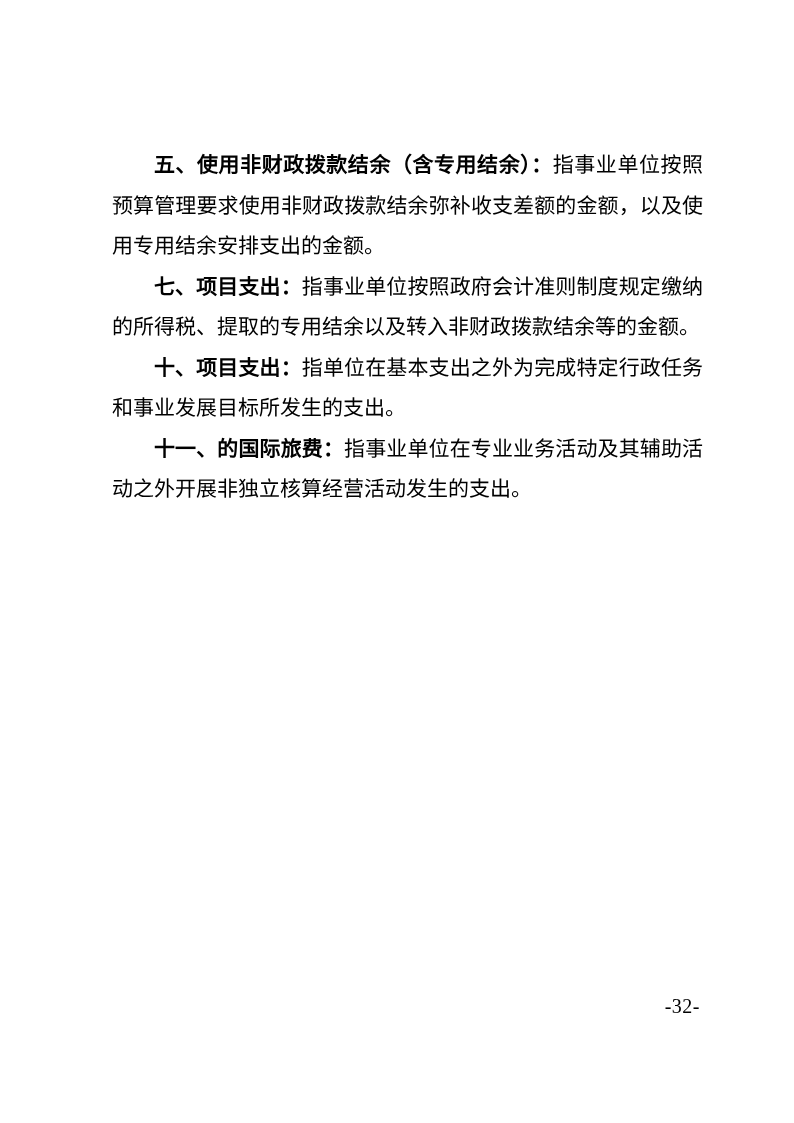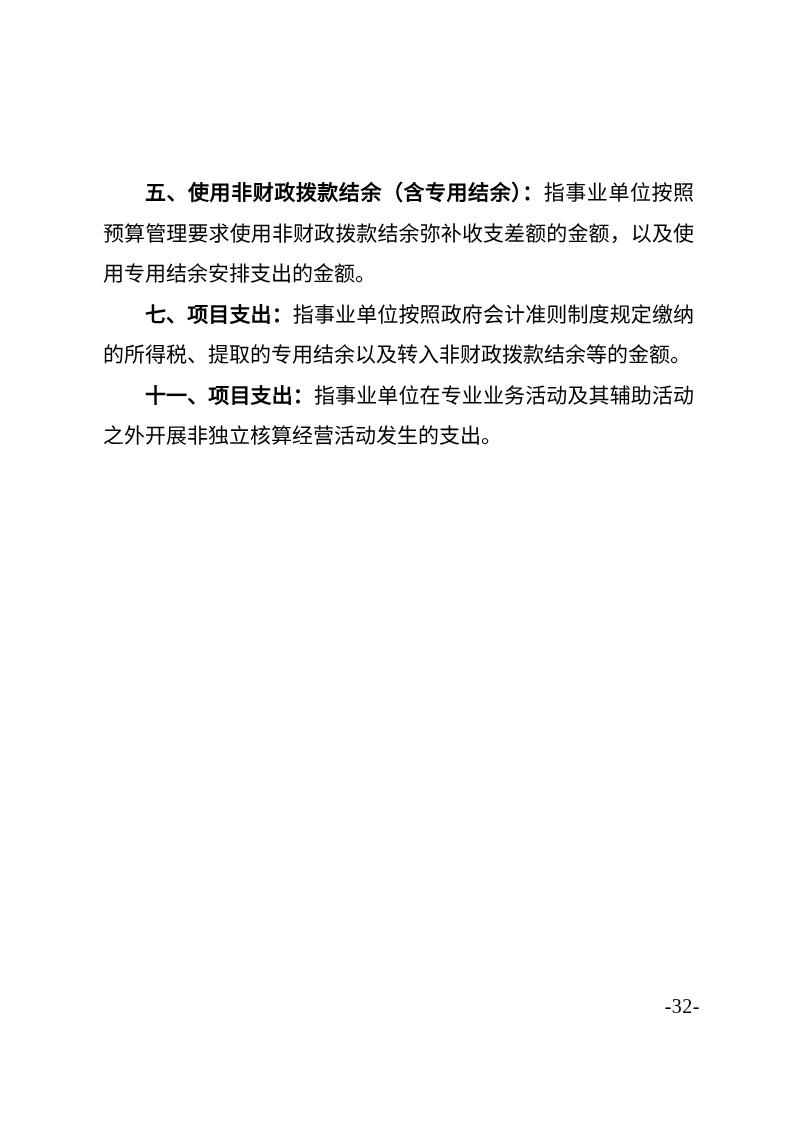--- a/index.html
+++ b/index.html
@@ -11,24 +11,23 @@
     position: relative;
     width: 794px;
     height: 1123px;
     background: #ffffff;
     overflow: hidden;
     font-family: "Liberation Serif", "DejaVu Serif", serif;
     color: #000000;
   }
   .content {
     position: absolute;
-    left: 103px;
+    left: 112px;
     top: 145px;
     width: 591px;
-    margin-top: 28px;
   }
   p.para {
     margin: 0;
     padding: 0;
     font-size: 21px;
     line-height: 40.5px;
     text-align: justify;
     text-indent: 42px;
     word-break: break-all;
   }
@@ -51,18 +50,19 @@
 
 <div class="page">
   <div class="content" id="paragraphs-container">
   <p class="para"><span class="term">五、使用非财政拨款结余（含专用结余）：</span><span class="def">指事业单位按照预算管理要求使用非财政拨款结余弥补收支差额的金额，以及使用专用结余安排支出的金额。</span></p>
 
 
   <p class="para"><span class="term">七、项目支出：</span><span class="def">指事业单位按照政府会计准则制度规定缴纳的所得税、提取的专用结余以及转入非财政拨款结余等的金额。</span></p>
 
 
 
+  <p class="para"><span class="term">十、项目支出：</span><span class="def">指单位在基本支出之外为完成特定行政任务和事业发展目标所发生的支出。</span></p>
 
-  <p class="para"><span class="term">十一、项目支出：</span><span class="def">指事业单位在专业业务活动及其辅助活动之外开展非独立核算经营活动发生的支出。</span></p>
+  <p class="para"><span class="term">十一、的国际旅费：</span><span class="def">指事业单位在专业业务活动及其辅助活动之外开展非独立核算经营活动发生的支出。</span></p>
 
 </div>
   <div class="page-number">-32-</div>
 </div>
 
 </body></html>

